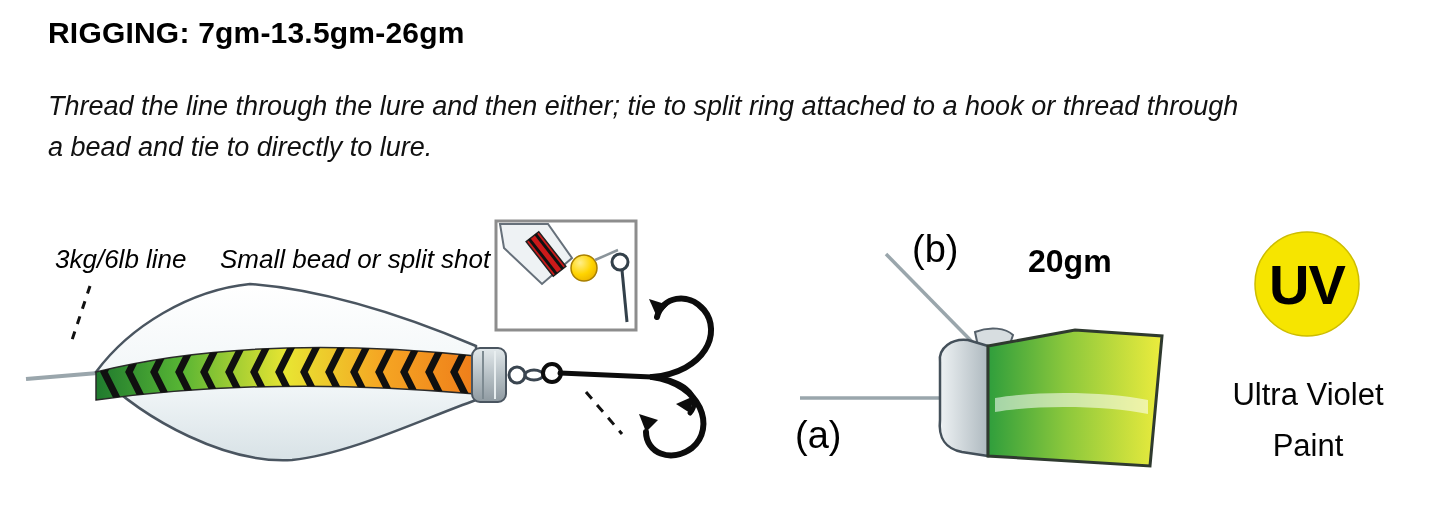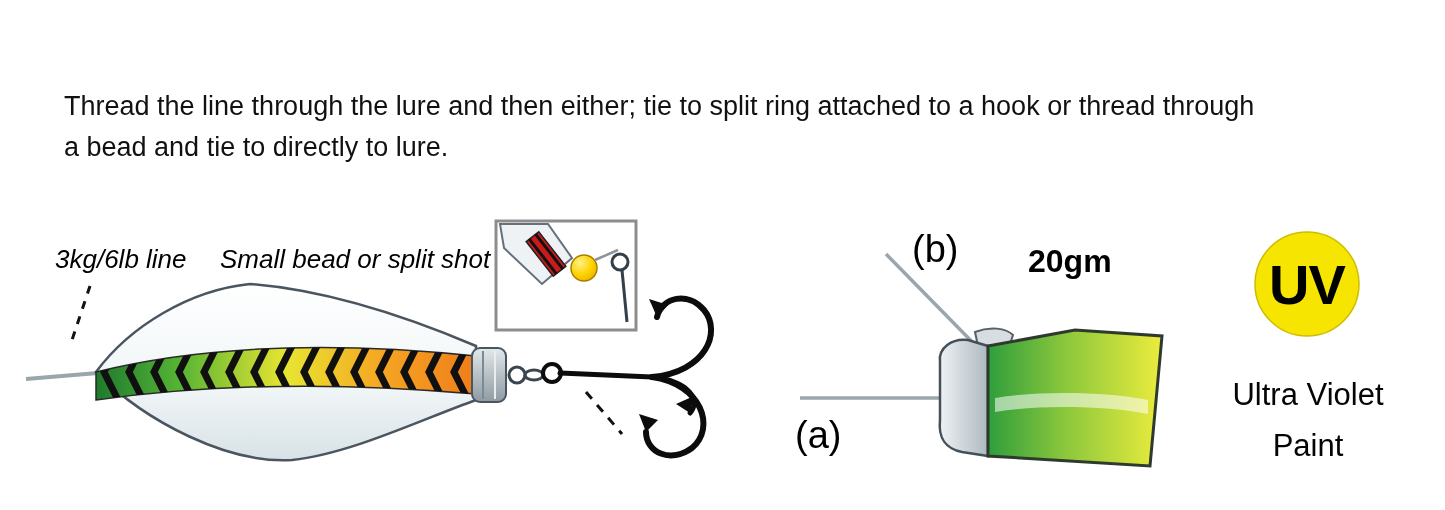--- a/index.html
+++ b/index.html
@@ -9,37 +9,39 @@
     background:#ffffff;
     font-family:"Liberation Sans", sans-serif;
     color:#000;
     overflow:hidden;
   }
   .title{
     position:absolute;left:48px;top:16px;
     font-size:30px;font-weight:bold;letter-spacing:.2px;
   }
   .desc{
-    position:absolute;left:64px;top:86px;
+    position:absolute;left:48px;top:86px;
     font-size:27px;line-height:41px;color:#111;
     width:1360px;
+    font-style:italic;
   }
   .diagram-svg{position:absolute;left:0;top:0;}
   text{font-family:"Liberation Sans", sans-serif;}
   .lbl-italic{font-style:italic;font-size:26px;fill:#000;}
   .lbl-paren{font-size:38px;fill:#000;}
   .lbl-weight{font-size:32px;font-weight:bold;fill:#000;}
   .uv-text{font-size:56px;font-weight:bold;fill:#000;letter-spacing:-1px;}
   .uv-caption{font-size:31px;fill:#050505;}
 </style>
 </head>
 <body>
 
 <div class="page">
 
+  <div class="title">RIGGING: 7gm-13.5gm-26gm</div>
 
   <div class="desc">
     <span>Thread the line through the lure and then either; tie to split ring attached to a hook or thread through</span><br>
     <span>a bead and tie to directly to lure.</span>
   </div>
 
   <svg class="diagram-svg" width="1445" height="510" viewBox="0 0 1445 510">
     <defs>
       <linearGradient id="bladeGrad" x1="0" y1="0" x2="0" y2="1">
         <stop offset="0" stop-color="#ffffff"></stop>

